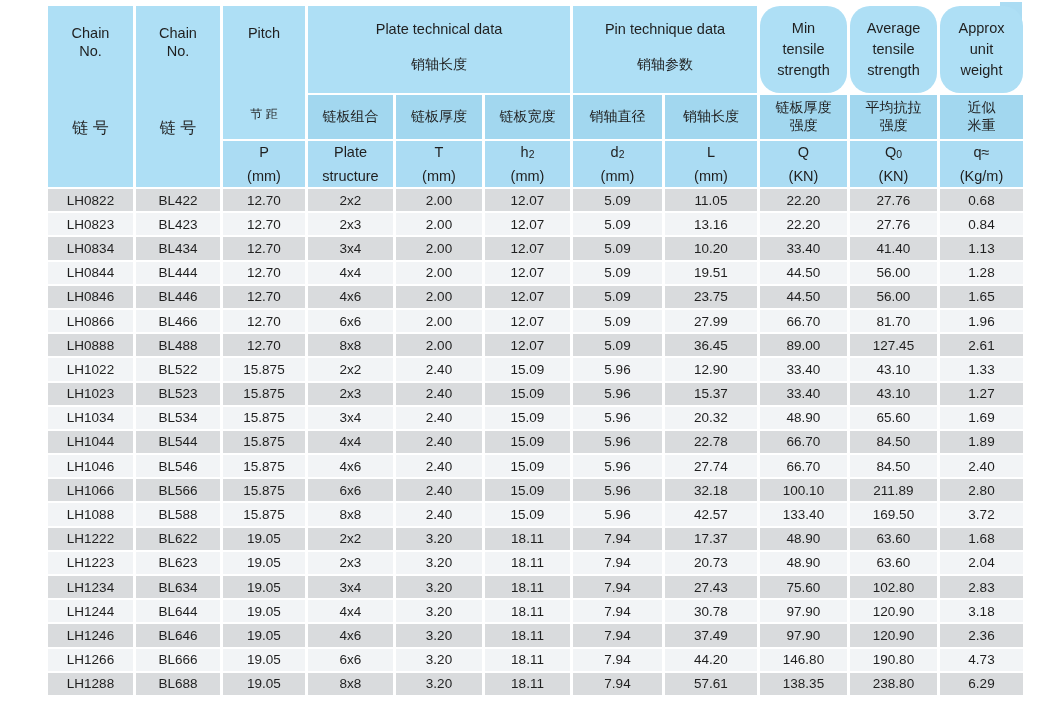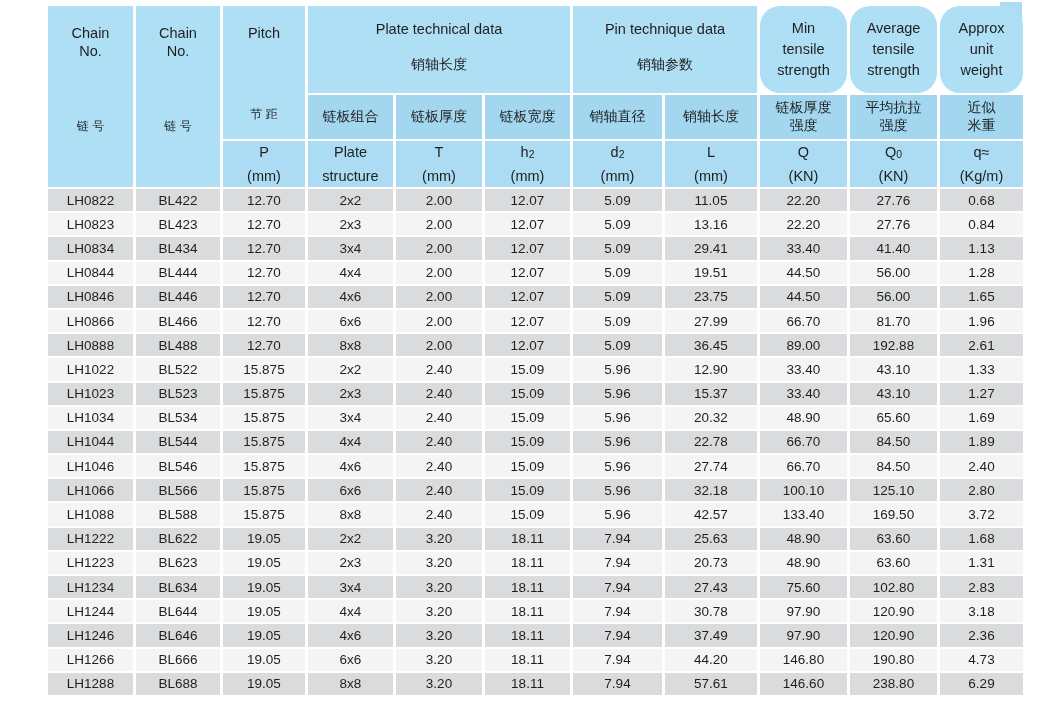--- a/index.html
+++ b/index.html
@@ -28,21 +28,21 @@
   tr.h-b > td { height: 44px; }
   tr.h-c > td { height: 46px; }
   .hcell { background: var(--header-group-bg, #aedff5); font-size: 14.5px; }
   .hsub  { background: var(--header-sub-bg, #a2d7ef); font-size: 14px; }
   .hsym  { background: var(--header-sym-bg, #abdcf3); font-size: 14.5px; line-height: 20px; }
   .pre { white-space: pre-line; }
   .en3 { line-height: 21px; border-radius: 20px; }
   
   td.chain, td.pitch, td.group { vertical-align: top; }
   td.chain .en { margin-top: 18px; line-height: 18px; white-space: pre-line; }
-  td.chain .zh { margin-top: 58px; font-size: 12px; }
+  td.chain .zh { margin-top: 58px; font-size: 16px; }
   td.pitch .en { margin-top: 18px; line-height: 18px; }
   td.pitch .zh { margin-top: 64px; font-size: 12px; }
   td.group .en { margin-top: 14px; line-height: 18px; }
   td.group .zh { margin-top: 18px; font-size: 14px; }
   .sym sub { font-size: 0.72em; vertical-align: -0.12em; }
   
   tbody td {
     height: 22.2px;
     font-size: 13.5px;
     background: var(--row-even-bg, #f2f4f6);
@@ -183,21 +183,21 @@
           <td>0.84</td>
         </tr>
         <tr>
           <td>LH0834</td>
           <td>BL434</td>
           <td>12.70</td>
           <td>3x4</td>
           <td>2.00</td>
           <td>12.07</td>
           <td>5.09</td>
-          <td>29.41</td>
+          <td>10.20</td>
           <td>33.40</td>
           <td>41.40</td>
           <td>1.13</td>
         </tr>
         <tr>
           <td>LH0844</td>
           <td>BL444</td>
           <td>12.70</td>
           <td>4x4</td>
           <td>2.00</td>
@@ -237,21 +237,21 @@
         <tr>
           <td>LH0888</td>
           <td>BL488</td>
           <td>12.70</td>
           <td>8x8</td>
           <td>2.00</td>
           <td>12.07</td>
           <td>5.09</td>
           <td>36.45</td>
           <td>89.00</td>
-          <td>192.88</td>
+          <td>127.45</td>
           <td>2.61</td>
         </tr>
         <tr>
           <td>LH1022</td>
           <td>BL522</td>
           <td>15.875</td>
           <td>2x2</td>
           <td>2.40</td>
           <td>15.09</td>
           <td>5.96</td>
@@ -315,21 +315,21 @@
         <tr>
           <td>LH1066</td>
           <td>BL566</td>
           <td>15.875</td>
           <td>6x6</td>
           <td>2.40</td>
           <td>15.09</td>
           <td>5.96</td>
           <td>32.18</td>
           <td>100.10</td>
-          <td>125.10</td>
+          <td>211.89</td>
           <td>2.80</td>
         </tr>
         <tr>
           <td>LH1088</td>
           <td>BL588</td>
           <td>15.875</td>
           <td>8x8</td>
           <td>2.40</td>
           <td>15.09</td>
           <td>5.96</td>
@@ -339,37 +339,37 @@
           <td>3.72</td>
         </tr>
         <tr>
           <td>LH1222</td>
           <td>BL622</td>
           <td>19.05</td>
           <td>2x2</td>
           <td>3.20</td>
           <td>18.11</td>
           <td>7.94</td>
-          <td>25.63</td>
+          <td>17.37</td>
           <td>48.90</td>
           <td>63.60</td>
           <td>1.68</td>
         </tr>
         <tr>
           <td>LH1223</td>
           <td>BL623</td>
           <td>19.05</td>
           <td>2x3</td>
           <td>3.20</td>
           <td>18.11</td>
           <td>7.94</td>
           <td>20.73</td>
           <td>48.90</td>
           <td>63.60</td>
-          <td>1.31</td>
+          <td>2.04</td>
         </tr>
         <tr>
           <td>LH1234</td>
           <td>BL634</td>
           <td>19.05</td>
           <td>3x4</td>
           <td>3.20</td>
           <td>18.11</td>
           <td>7.94</td>
           <td>27.43</td>
@@ -418,19 +418,19 @@
         </tr>
         <tr>
           <td>LH1288</td>
           <td>BL688</td>
           <td>19.05</td>
           <td>8x8</td>
           <td>3.20</td>
           <td>18.11</td>
           <td>7.94</td>
           <td>57.61</td>
-          <td>146.60</td>
+          <td>138.35</td>
           <td>238.80</td>
           <td>6.29</td>
         </tr>
       </tbody>
   </table>
 </div>
 
 </body></html>

